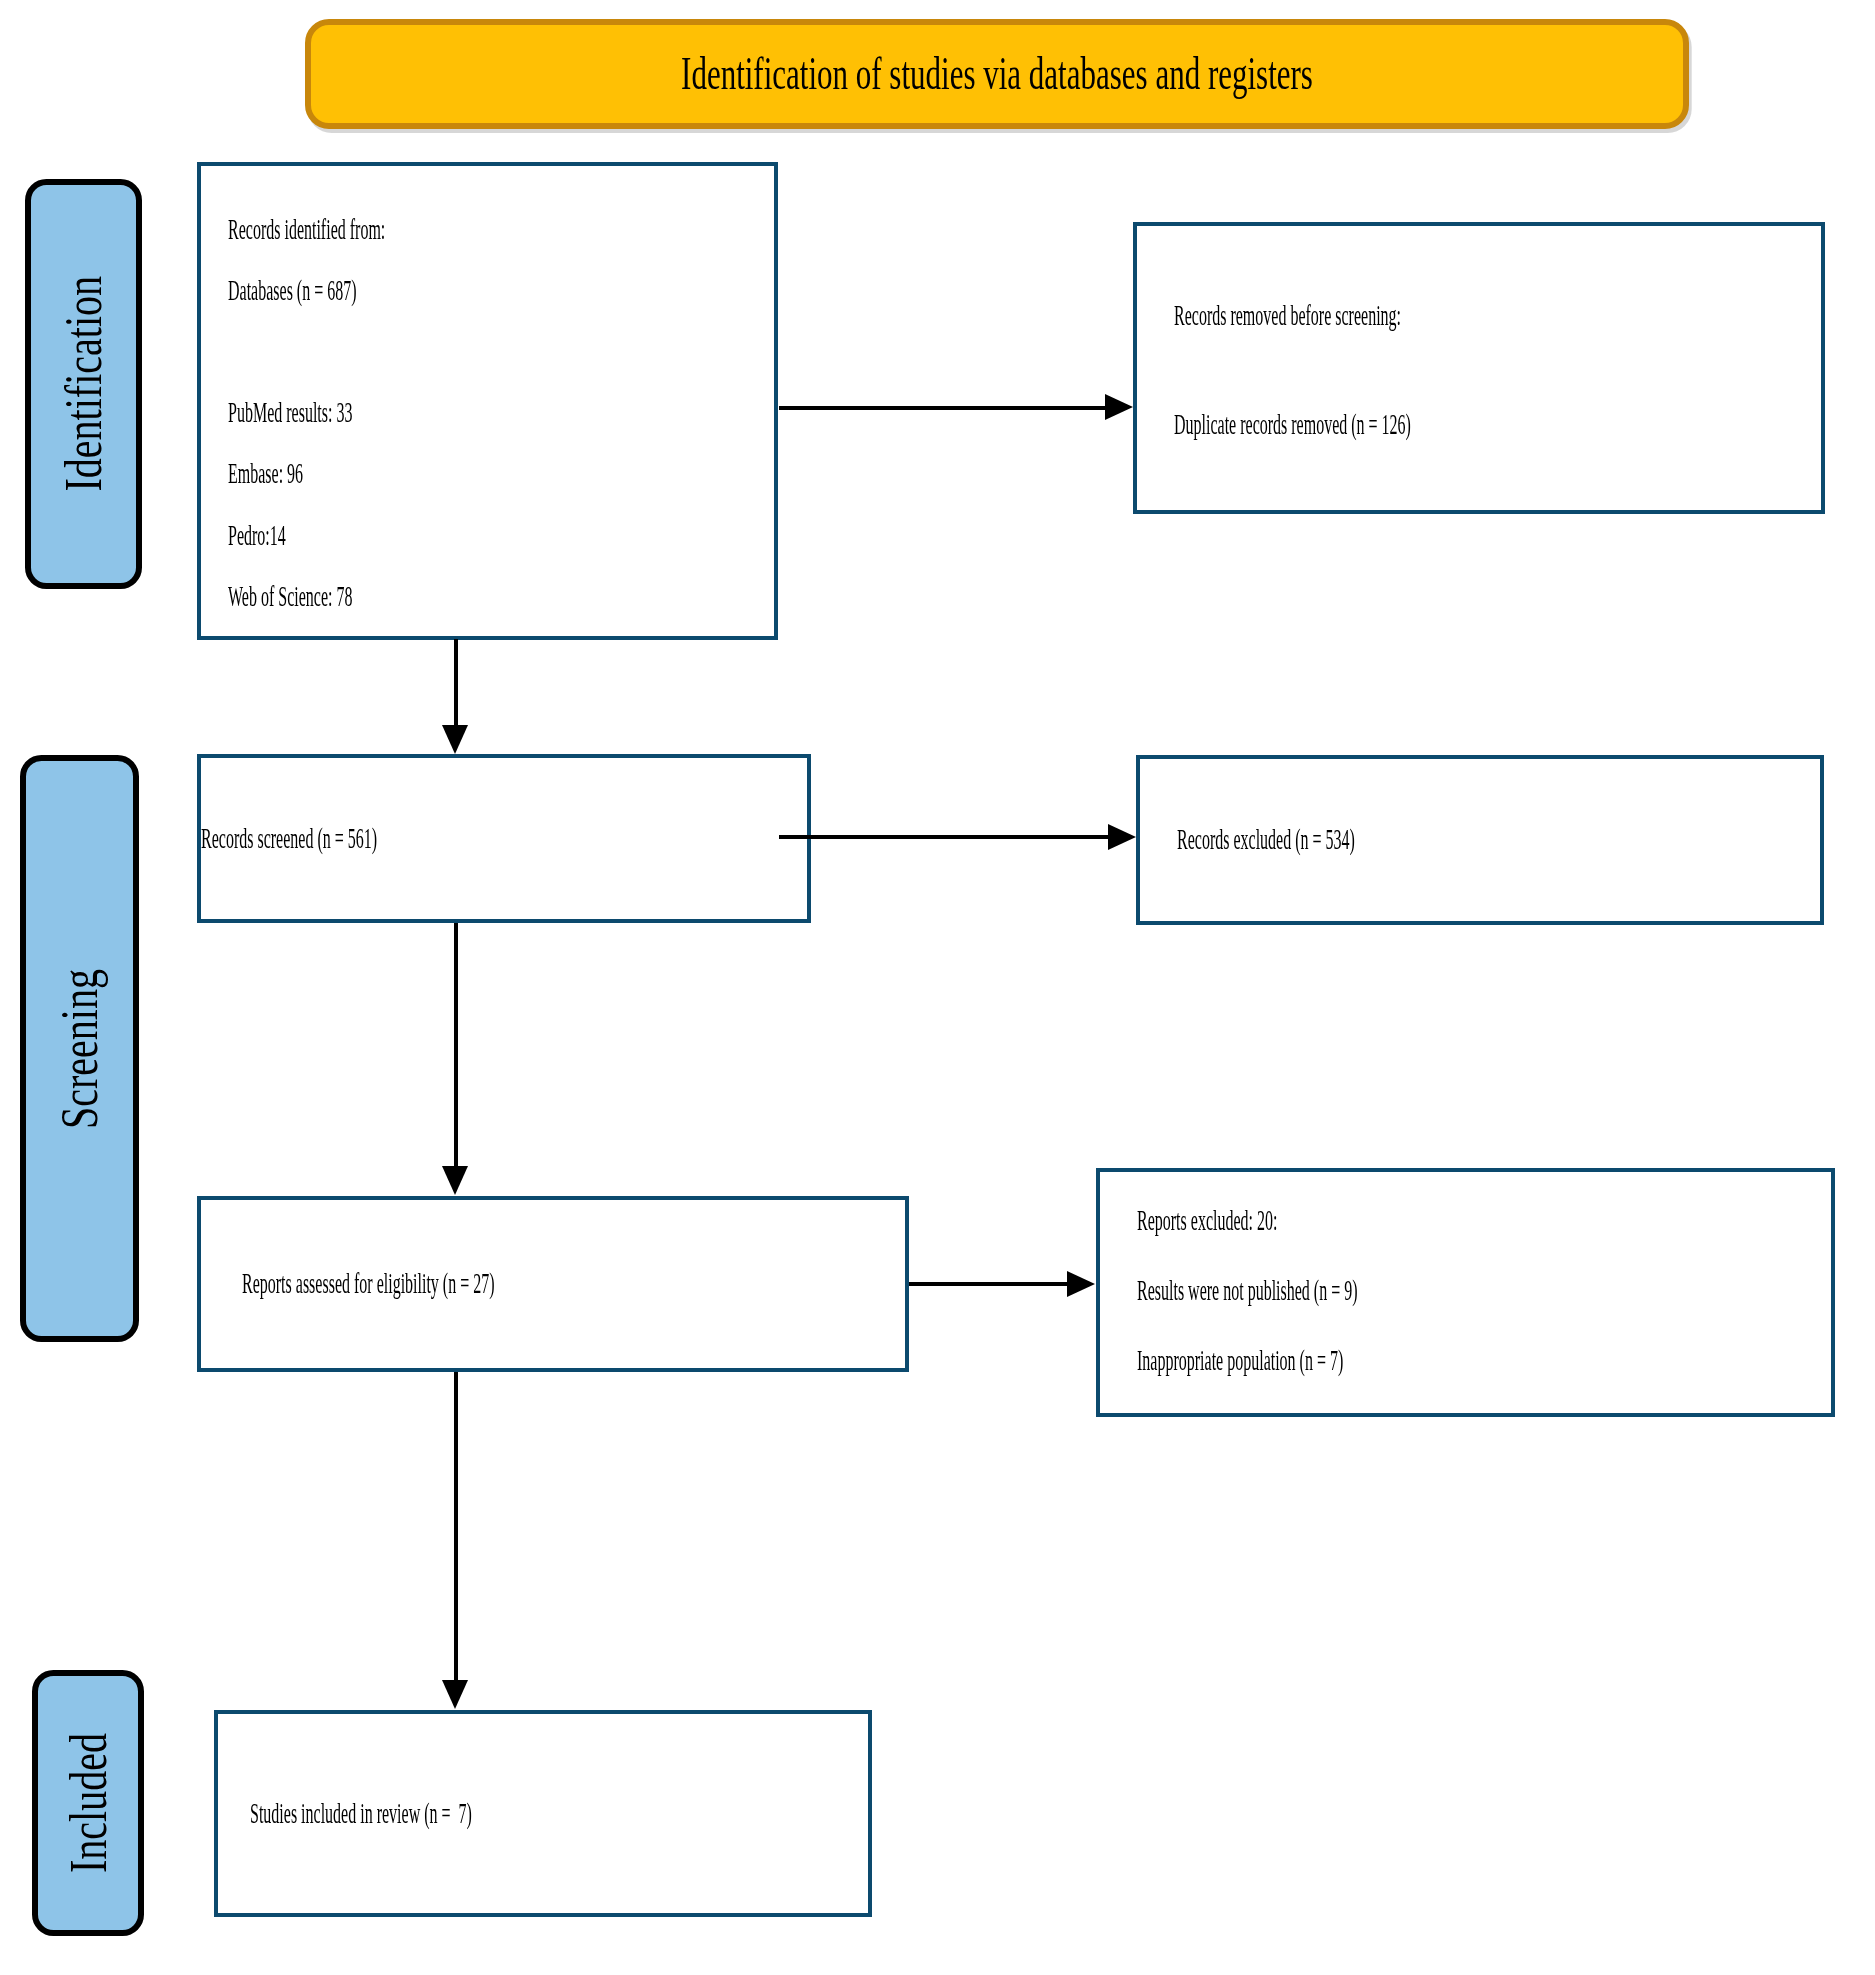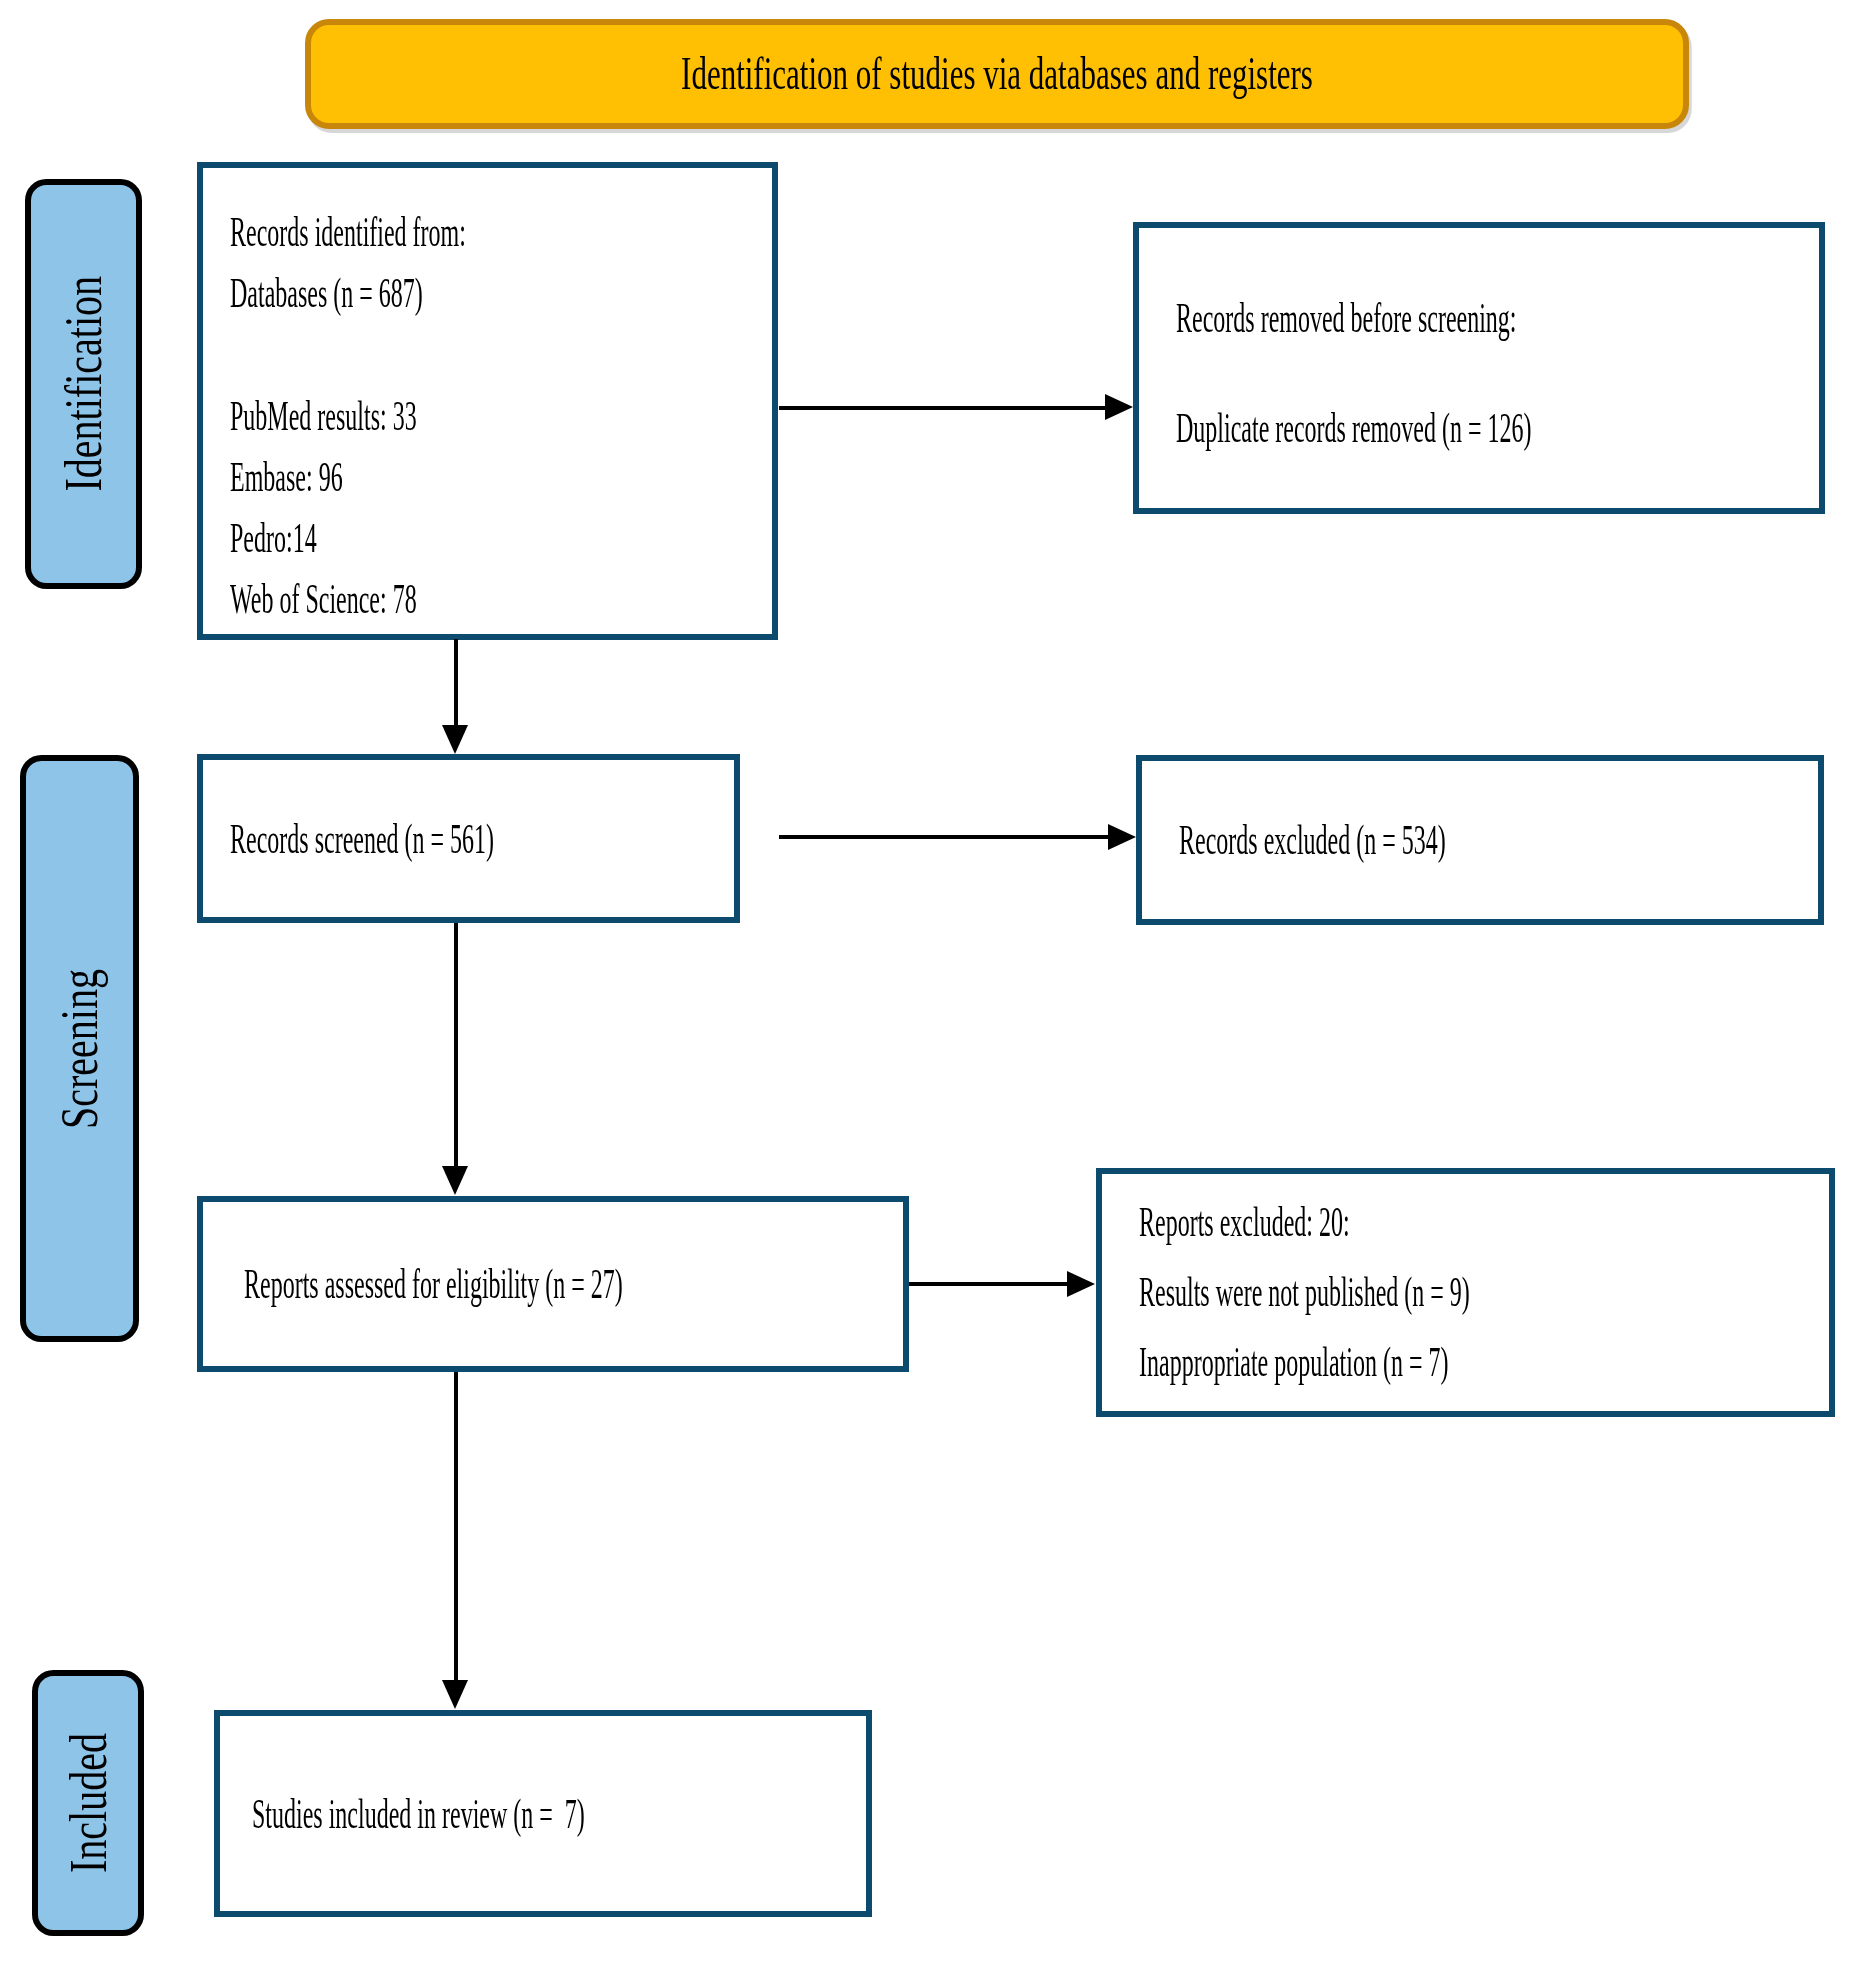--- a/index.html
+++ b/index.html
@@ -39,35 +39,35 @@
     transform:rotate(180deg) scaleX(1.3);
     font-size:40px;
     white-space:pre-wrap;
   }
   #stage-identification{left:25.4px;top:179px;width:117px;height:410px;}
   #stage-screening{left:20px;top:755px;width:119px;height:587px;}
   #stage-included{left:32px;top:1670px;width:112px;height:266px;}
   
   .box{
     position:absolute;box-sizing:border-box;
-    background:#fff;border:6px solid #0c4a6e;
-    font-size:24px;
+    background:#fff;border:4px solid #0c4a6e;
+    font-size:16px;
   }
   .box .blk{transform:scaleY(1.8);transform-origin:0 0;}
   .box .line{line-height:34px;min-height:34px;white-space:pre-wrap;}
   .box .gap{height:34px;}
   .box.single{display:flex;align-items:center;}
   .box.single .t{
     transform:scaleY(1.8);transform-origin:0 50%;
     line-height:34px;white-space:pre-wrap;display:block;
   }
   #box-records-identified{left:197px;top:162px;width:581px;height:478px;padding:33px 12px 0 27px;}
   #box-records-removed{left:1133px;top:222px;width:692px;height:292px;padding:59px 12px 0 37px;}
   #box-records-removed .gap{height:27px;}
-  #box-records-screened{left:197px;top:754px;width:543px;height:169px;padding-left:27px;}
+  #box-records-screened{left:197px;top:754px;width:614px;height:169px;}
   #box-records-excluded{left:1136px;top:755px;width:688px;height:170px;padding-left:37px;}
   #box-reports-assessed{left:197px;top:1196px;width:712px;height:176px;padding-left:41px;}
   #box-reports-excluded{left:1096px;top:1168px;width:739px;height:249px;padding:13px 12px 0 37px;}
   #box-reports-excluded .line{line-height:39px;min-height:39px;}
   #box-studies-included{left:190px;top:1710px;width:658px;height:207px;padding-left:32px;margin-left:24px;}
   
   .hline,.vline{position:absolute;background:#000;}
   .arrow-right{position:absolute;width:0;height:0;
     border-top:13.4px solid transparent;border-bottom:13.4px solid transparent;
     border-left:28px solid #000;}

